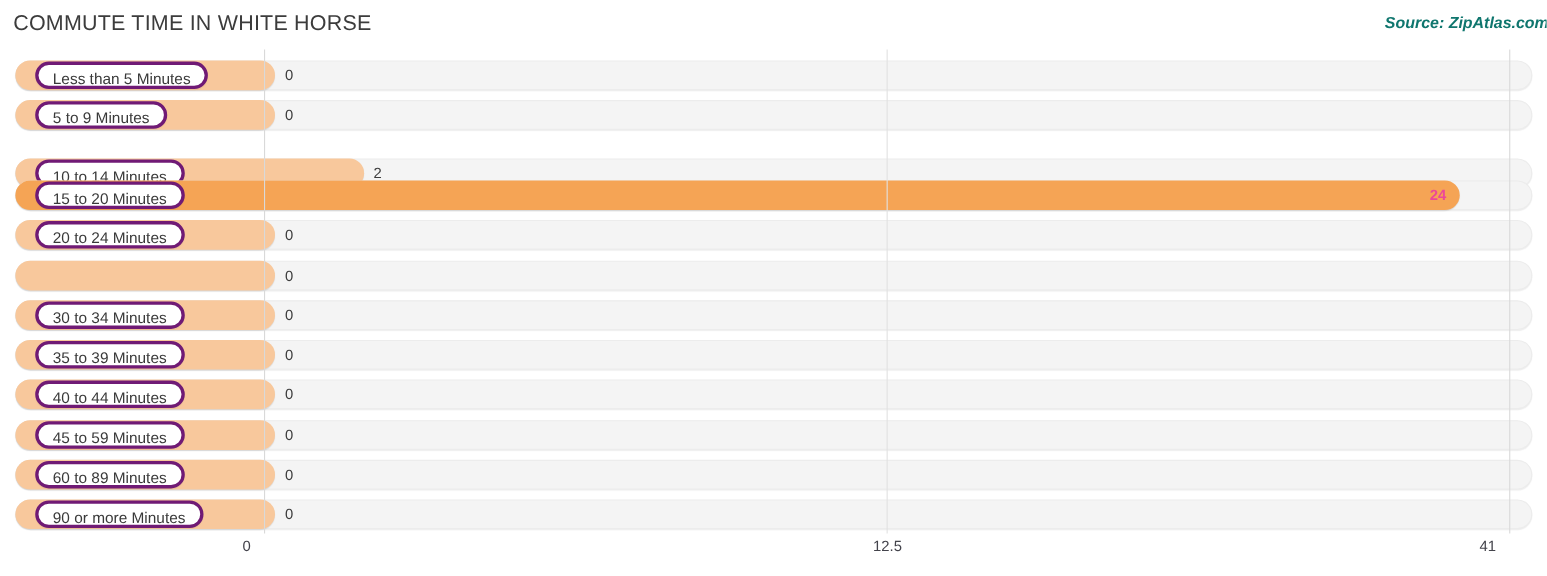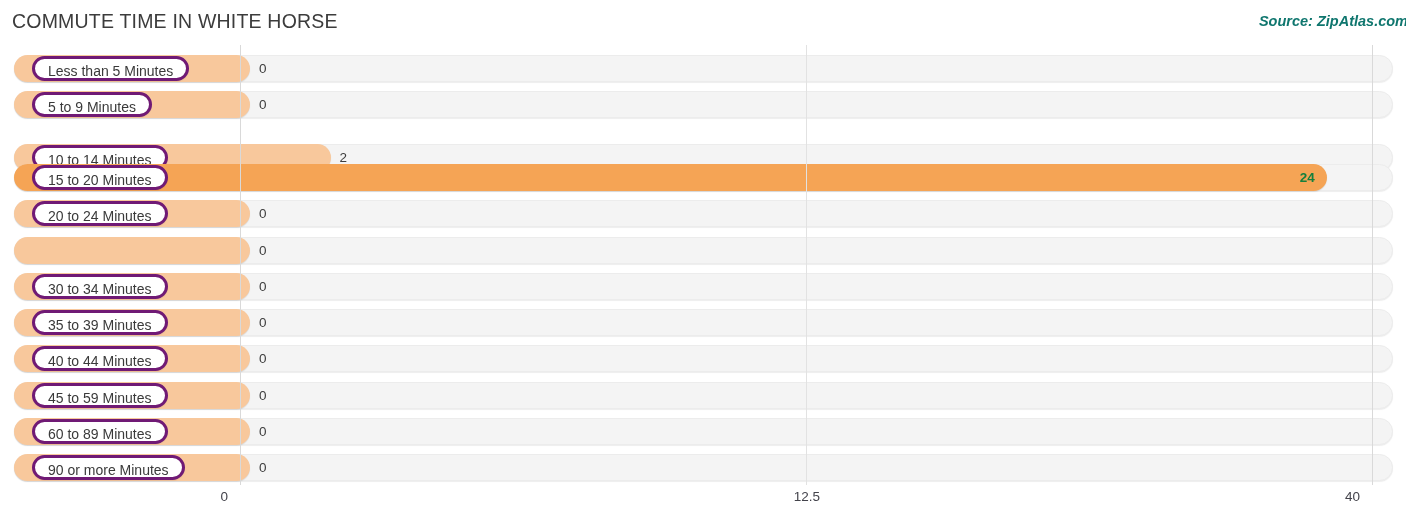--- a/index.html
+++ b/index.html
@@ -101,21 +101,21 @@
     position: absolute;
     top: 0;
     height: 27px;
     line-height: 27px;
     font-size: 13.5px;
     color: #3d3d3d;
     white-space: nowrap;
     z-index: 5;
   }
   .bar-value.inside {
-    color: #15803d;
+    color: #ec4899;
     font-weight: bold;
   }
 
   
   .cat-pill {
     position: absolute;
     left: 18px;
     top: 1px;
     height: 25px;
     line-height: 25px;
@@ -229,14 +229,14 @@
       <div class="track"></div>
       <div class="bar" style="width: 236px;"></div>
       <div class="cat-pill">90 or more Minutes</div>
       <div class="bar-value" style="left: 245px;">0</div>
     </div>
   </div>
 
 <div id="xaxis">
     <div class="tick-label" style="left: 228px;">0</div>
     <div class="tick-label" style="left: 794px; margin-left: 26px;">12.5</div>
-    <div class="tick-label" style="left: 1360px;">40</div>
+    <div class="tick-label" style="left: 1360px;">41</div>
   </div>
 
 </body></html>

